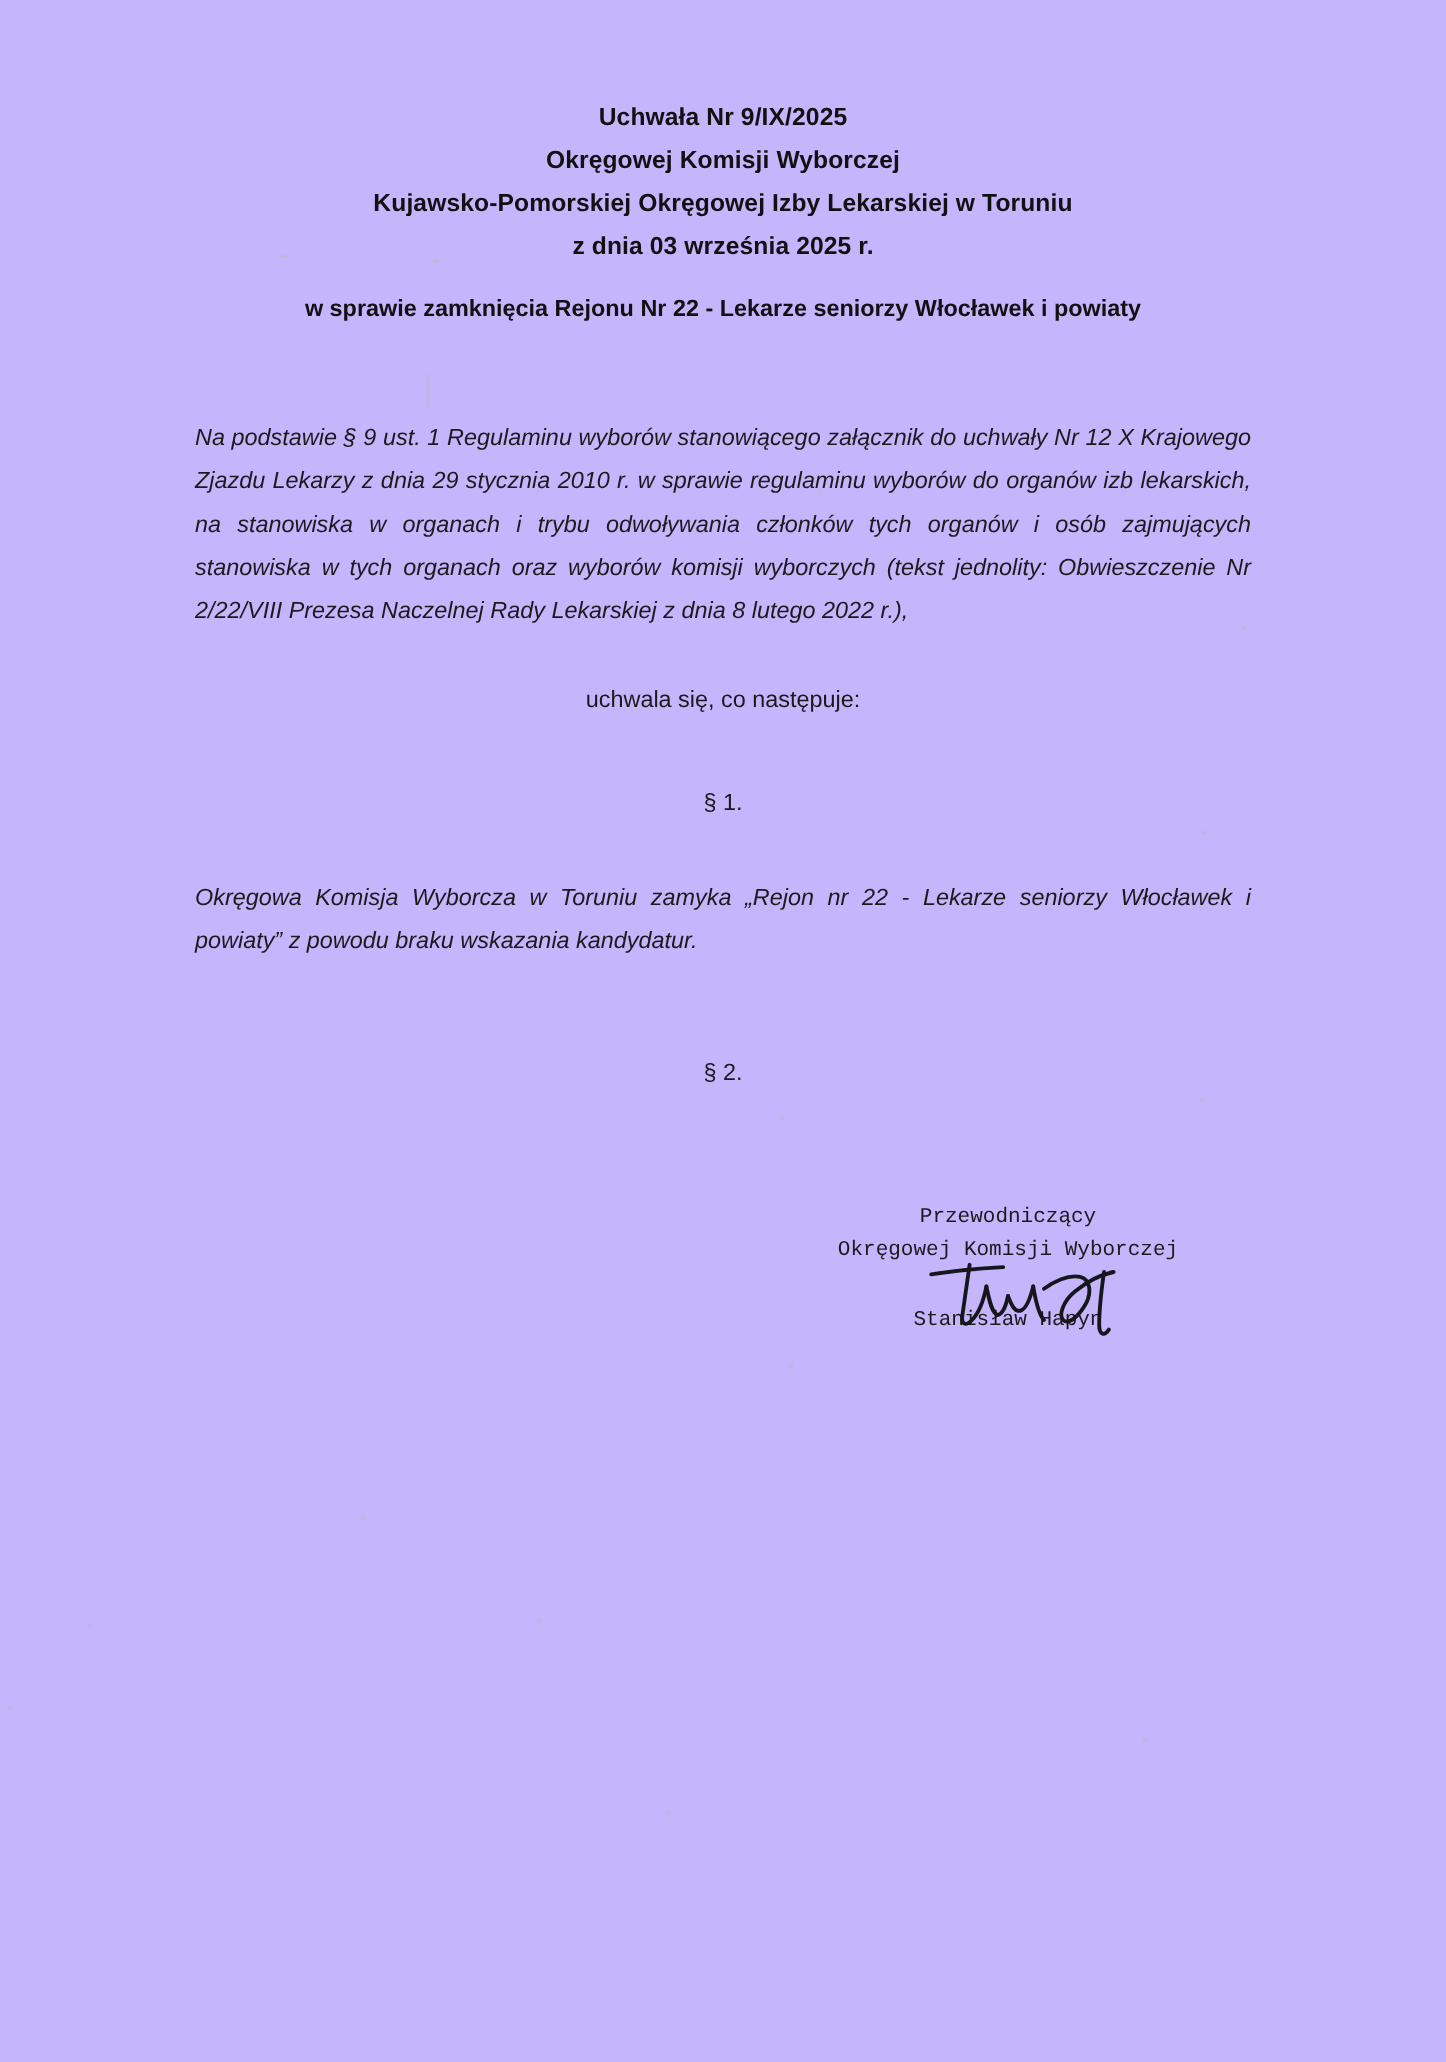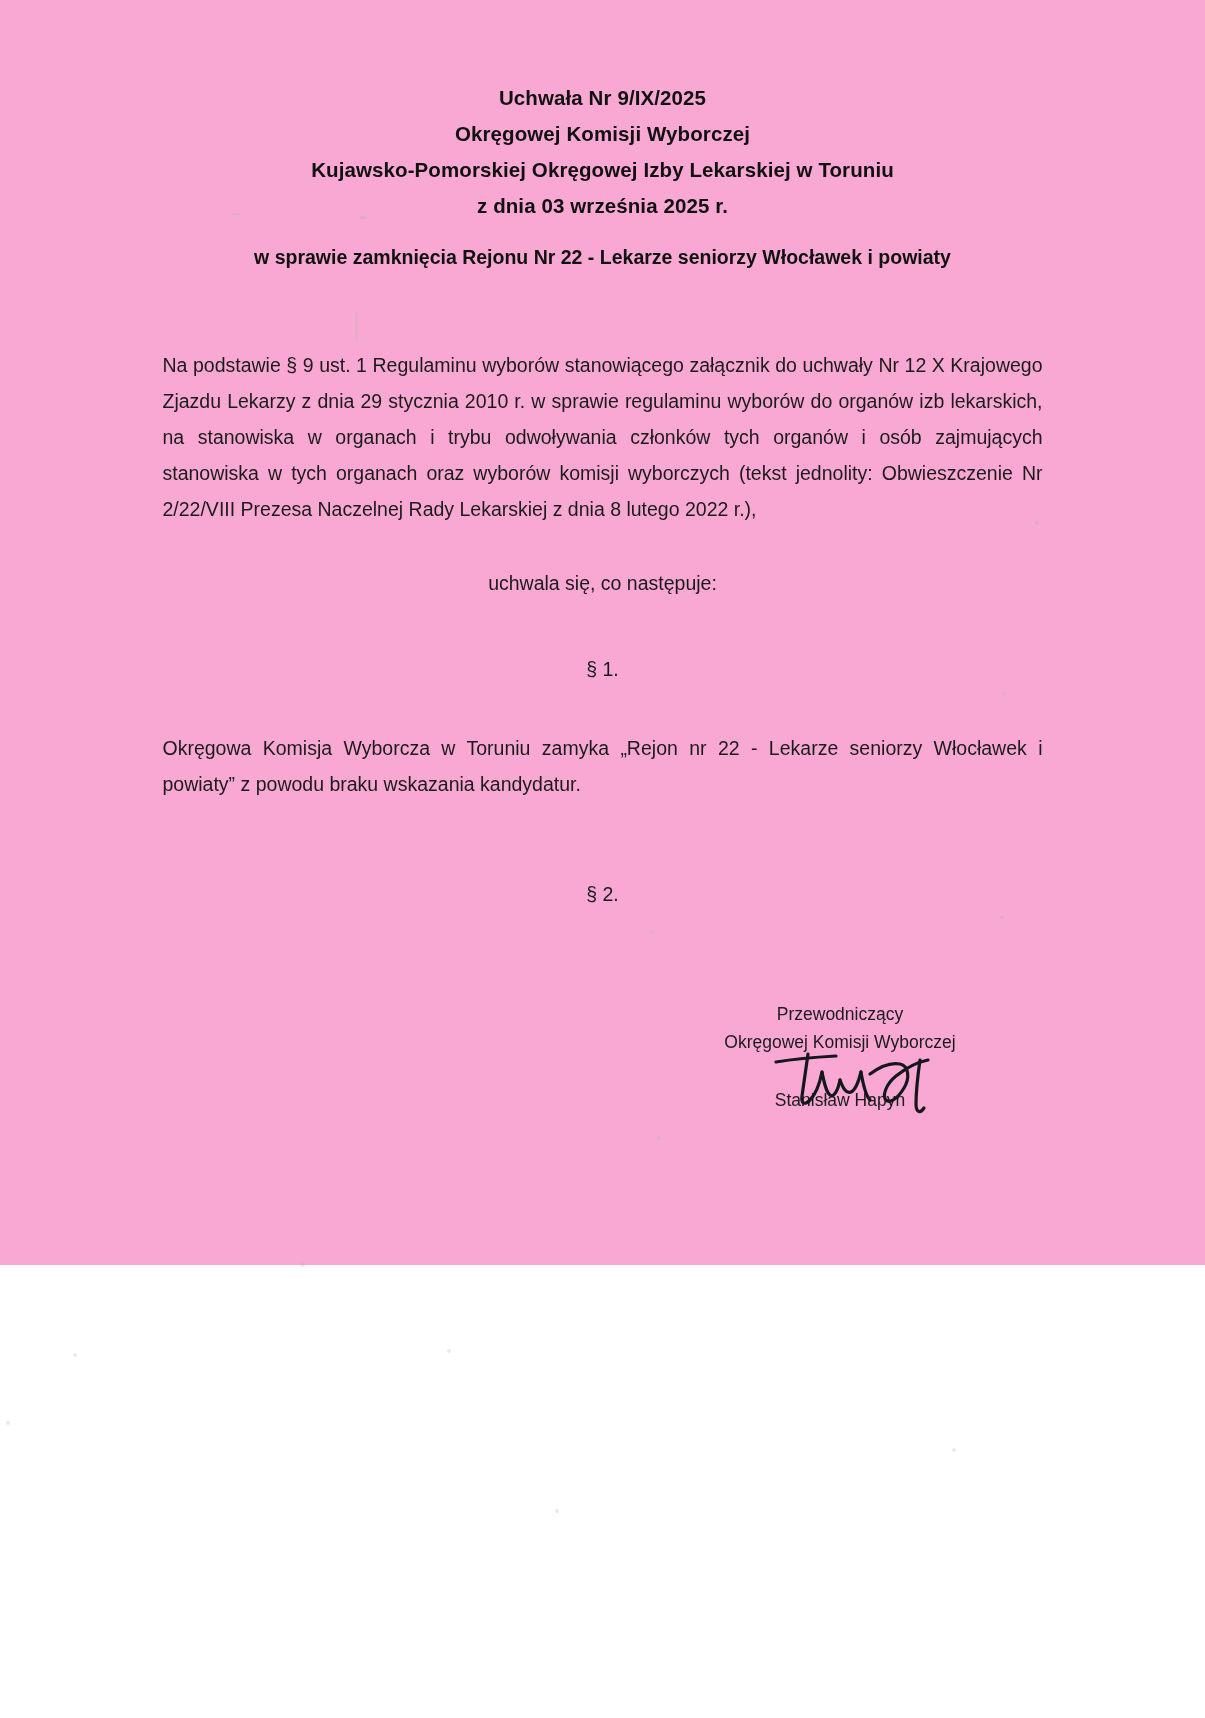--- a/index.html
+++ b/index.html
@@ -11,22 +11,22 @@
     width: 1205px;
     height: 1718px;
     position: relative;
     font-family: "Liberation Sans", sans-serif;
     color: #1a1a1a;
     overflow: hidden;
   }
   .page {
     position: relative;
     width: 1205px;
-    height: 1265px;
-    background: #f9a8d4;
+    height: 1718px;
+    background: #c4b5fd;
   }
   
   .speck {
     position: absolute;
     background: #bbb8b4;
     border-radius: 50%;
     opacity: .55;
   }
   .content {
     position: absolute;
@@ -53,20 +53,21 @@
     color: #111;
     padding: 0 120px;
   }
   .body-text {
     margin: 0 auto;
     width: 880px;
     font-size: 19.5px;
     line-height: 36px;
     text-align: justify;
     color: #1b1b1b;
+    font-style: italic;
   }
   .para-1 {
     margin-top: 78px;
   }
   .centered {
     width: 880px;
     margin: 0 auto;
     text-align: center;
     font-size: 19.5px;
     line-height: 36px;
@@ -89,20 +90,21 @@
   }
   .signature-block {
     position: absolute;
     left: 640px;
     top: 1000px;
     width: 400px;
     text-align: center;
     font-size: 17.5px;
     line-height: 28px;
     color: #1b1b1b;
+    font-family: Liberation Mono, monospace;
   }
   .signature-name {
     margin-top: 30px;
     font-size: 17.5px;
     position: relative;
     z-index: 1;
   }
   .signature-mark {
     position: absolute;
     left: 118px;

